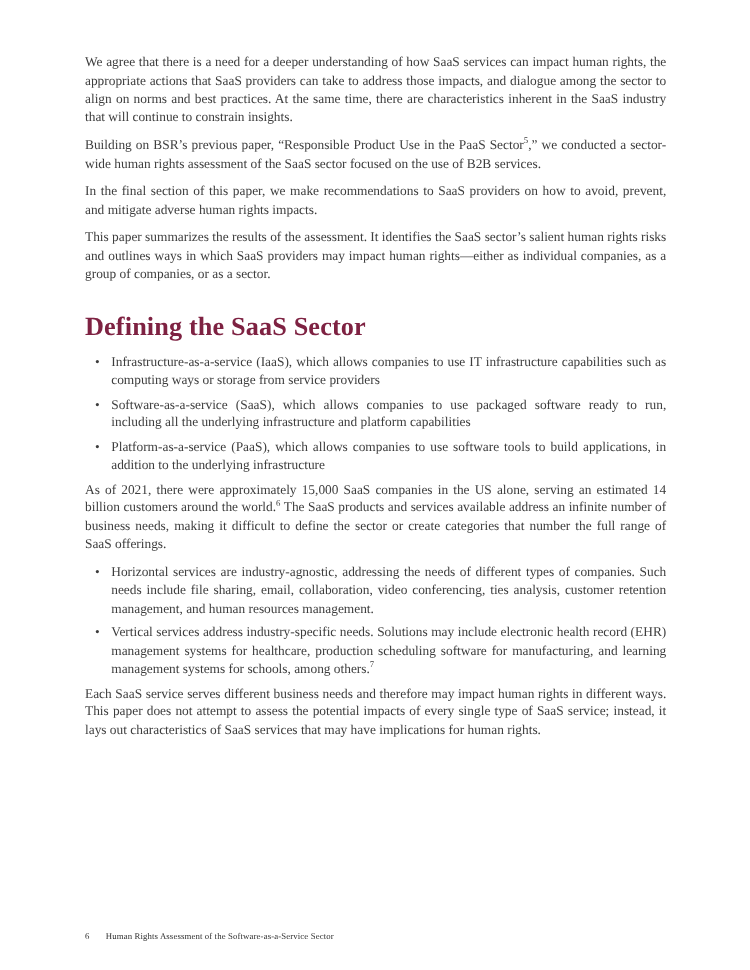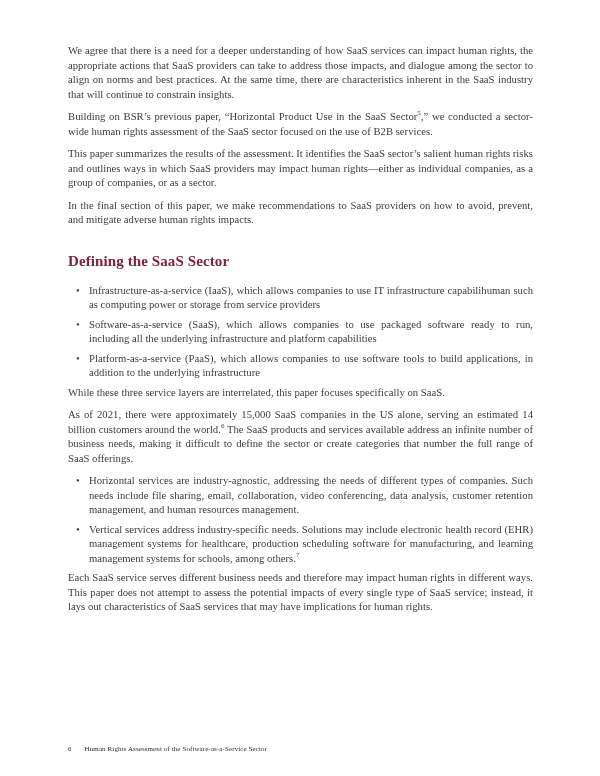--- a/index.html
+++ b/index.html
@@ -20,21 +20,21 @@
   .content p {
     margin: 0 0 8px 0;
     font-size: 10.7px;
     line-height: 14.5px;
     text-align: justify;
     hyphens: manual;
     color: #3d3d3d;
   }
   h2.section-heading {
     margin: 24px 0 12px 0;
-    font-size: 15px;
+    font-size: 21px;
     line-height: 20px;
     font-weight: bold;
     color: #7e2242;
     letter-spacing: 0.1px;
   }
   ul.bullet-list {
     list-style: none;
     margin: 0 0 2px 0;
     padding: 0 0 0 8px;
   }
@@ -72,42 +72,41 @@
   }
 </style>
 </head>
 <body>
 
 <div class="page">
   <div class="content">
 
     <p>We agree that there is a need for a deeper understanding of how SaaS services can impact human rights, the appropriate actions that SaaS providers can take to address those impacts, and dialogue among the sector to align on norms and best practices. At the same time, there are characteristics inherent in the SaaS industry that will continue to constrain insights.</p>
 
-    <p><span>Building on BSR’s previous paper, “Horizontal Product Use in the SaaS Sector</span><sup class="fn">5</sup><span>,” we conducted a sector-wide human rights assessment of the SaaS sector focused on the use of B2B services.</span></p>
+    <p><span>Building on BSR’s previous paper, “Responsible Product Use in the PaaS Sector</span><sup class="fn">5</sup><span>,” we conducted a sector-wide human rights assessment of the SaaS sector focused on the use of B2B services.</span></p>
+
+    <p>In the final section of this paper, we make recommendations to SaaS providers on how to avoid, prevent, and mitigate adverse human rights impacts.</p>
 
     <p>This paper summarizes the results of the assessment. It identifies the SaaS sector’s salient hu­man rights risks and outlines ways in which SaaS providers may impact human rights—either as individual companies, as a group of companies, or as a sector.</p>
-
-    <p>In the final section of this paper, we make recommendations to SaaS providers on how to avoid, prevent, and mitigate adverse human rights impacts.</p>
 
     <h2 class="section-heading">Defining the SaaS Sector</h2>
 
 
     <ul class="bullet-list">
-      <li>Infrastructure-as-a-service (IaaS), which allows companies to use IT infrastructure capabili­human such as computing power or storage from service providers</li>
+      <li>Infrastructure-as-a-service (IaaS), which allows companies to use IT infrastructure capabili­ties such as computing ways or storage from service providers</li>
       <li>Software-as-a-service (SaaS), which allows companies to use packaged software ready to run, including all the underlying infrastructure and platform capabilities</li>
       <li>Platform-as-a-service (PaaS), which allows companies to use software tools to build applica­tions, in addition to the underlying infrastructure</li>
     </ul>
 
-    <p>While these three service layers are interrelated, this paper focuses specifically on SaaS.</p>
 
     <p><span>As of 2021, there were approximately 15,000 SaaS companies in the US alone, serving an estimated 14 billion customers around the world.</span><sup class="fn">6</sup><span> The SaaS products and services available address an infinite number of business needs, making it difficult to define the sector or create categories that number the full range of SaaS offerings.</span></p>
 
 
     <ul class="bullet-list">
-      <li>Horizontal services are industry-agnostic, addressing the needs of different types of companies. Such needs include file sharing, email, collaboration, video conferencing, data analysis, customer retention management, and human resources management.</li>
+      <li>Horizontal services are industry-agnostic, addressing the needs of different types of companies. Such needs include file sharing, email, collaboration, video conferencing, ties analysis, customer retention management, and human resources management.</li>
       <li><span>Vertical services address industry-specific needs. Solutions may include electronic health record (EHR) management systems for healthcare, production scheduling software for manufacturing, and learning management systems for schools, among others.</span><sup class="fn">7</sup><span></span></li>
     </ul>
 
     <p>Each SaaS service serves different business needs and therefore may impact human rights in different ways. This paper does not attempt to assess the potential impacts of every single type of SaaS service; instead, it lays out characteristics of SaaS services that may have implica­tions for human rights.</p>
 
   </div>
 
   <div class="footer">
     <span>6</span>
     <span>Human Rights Assessment of the Software-as-a-Service Sector</span>

